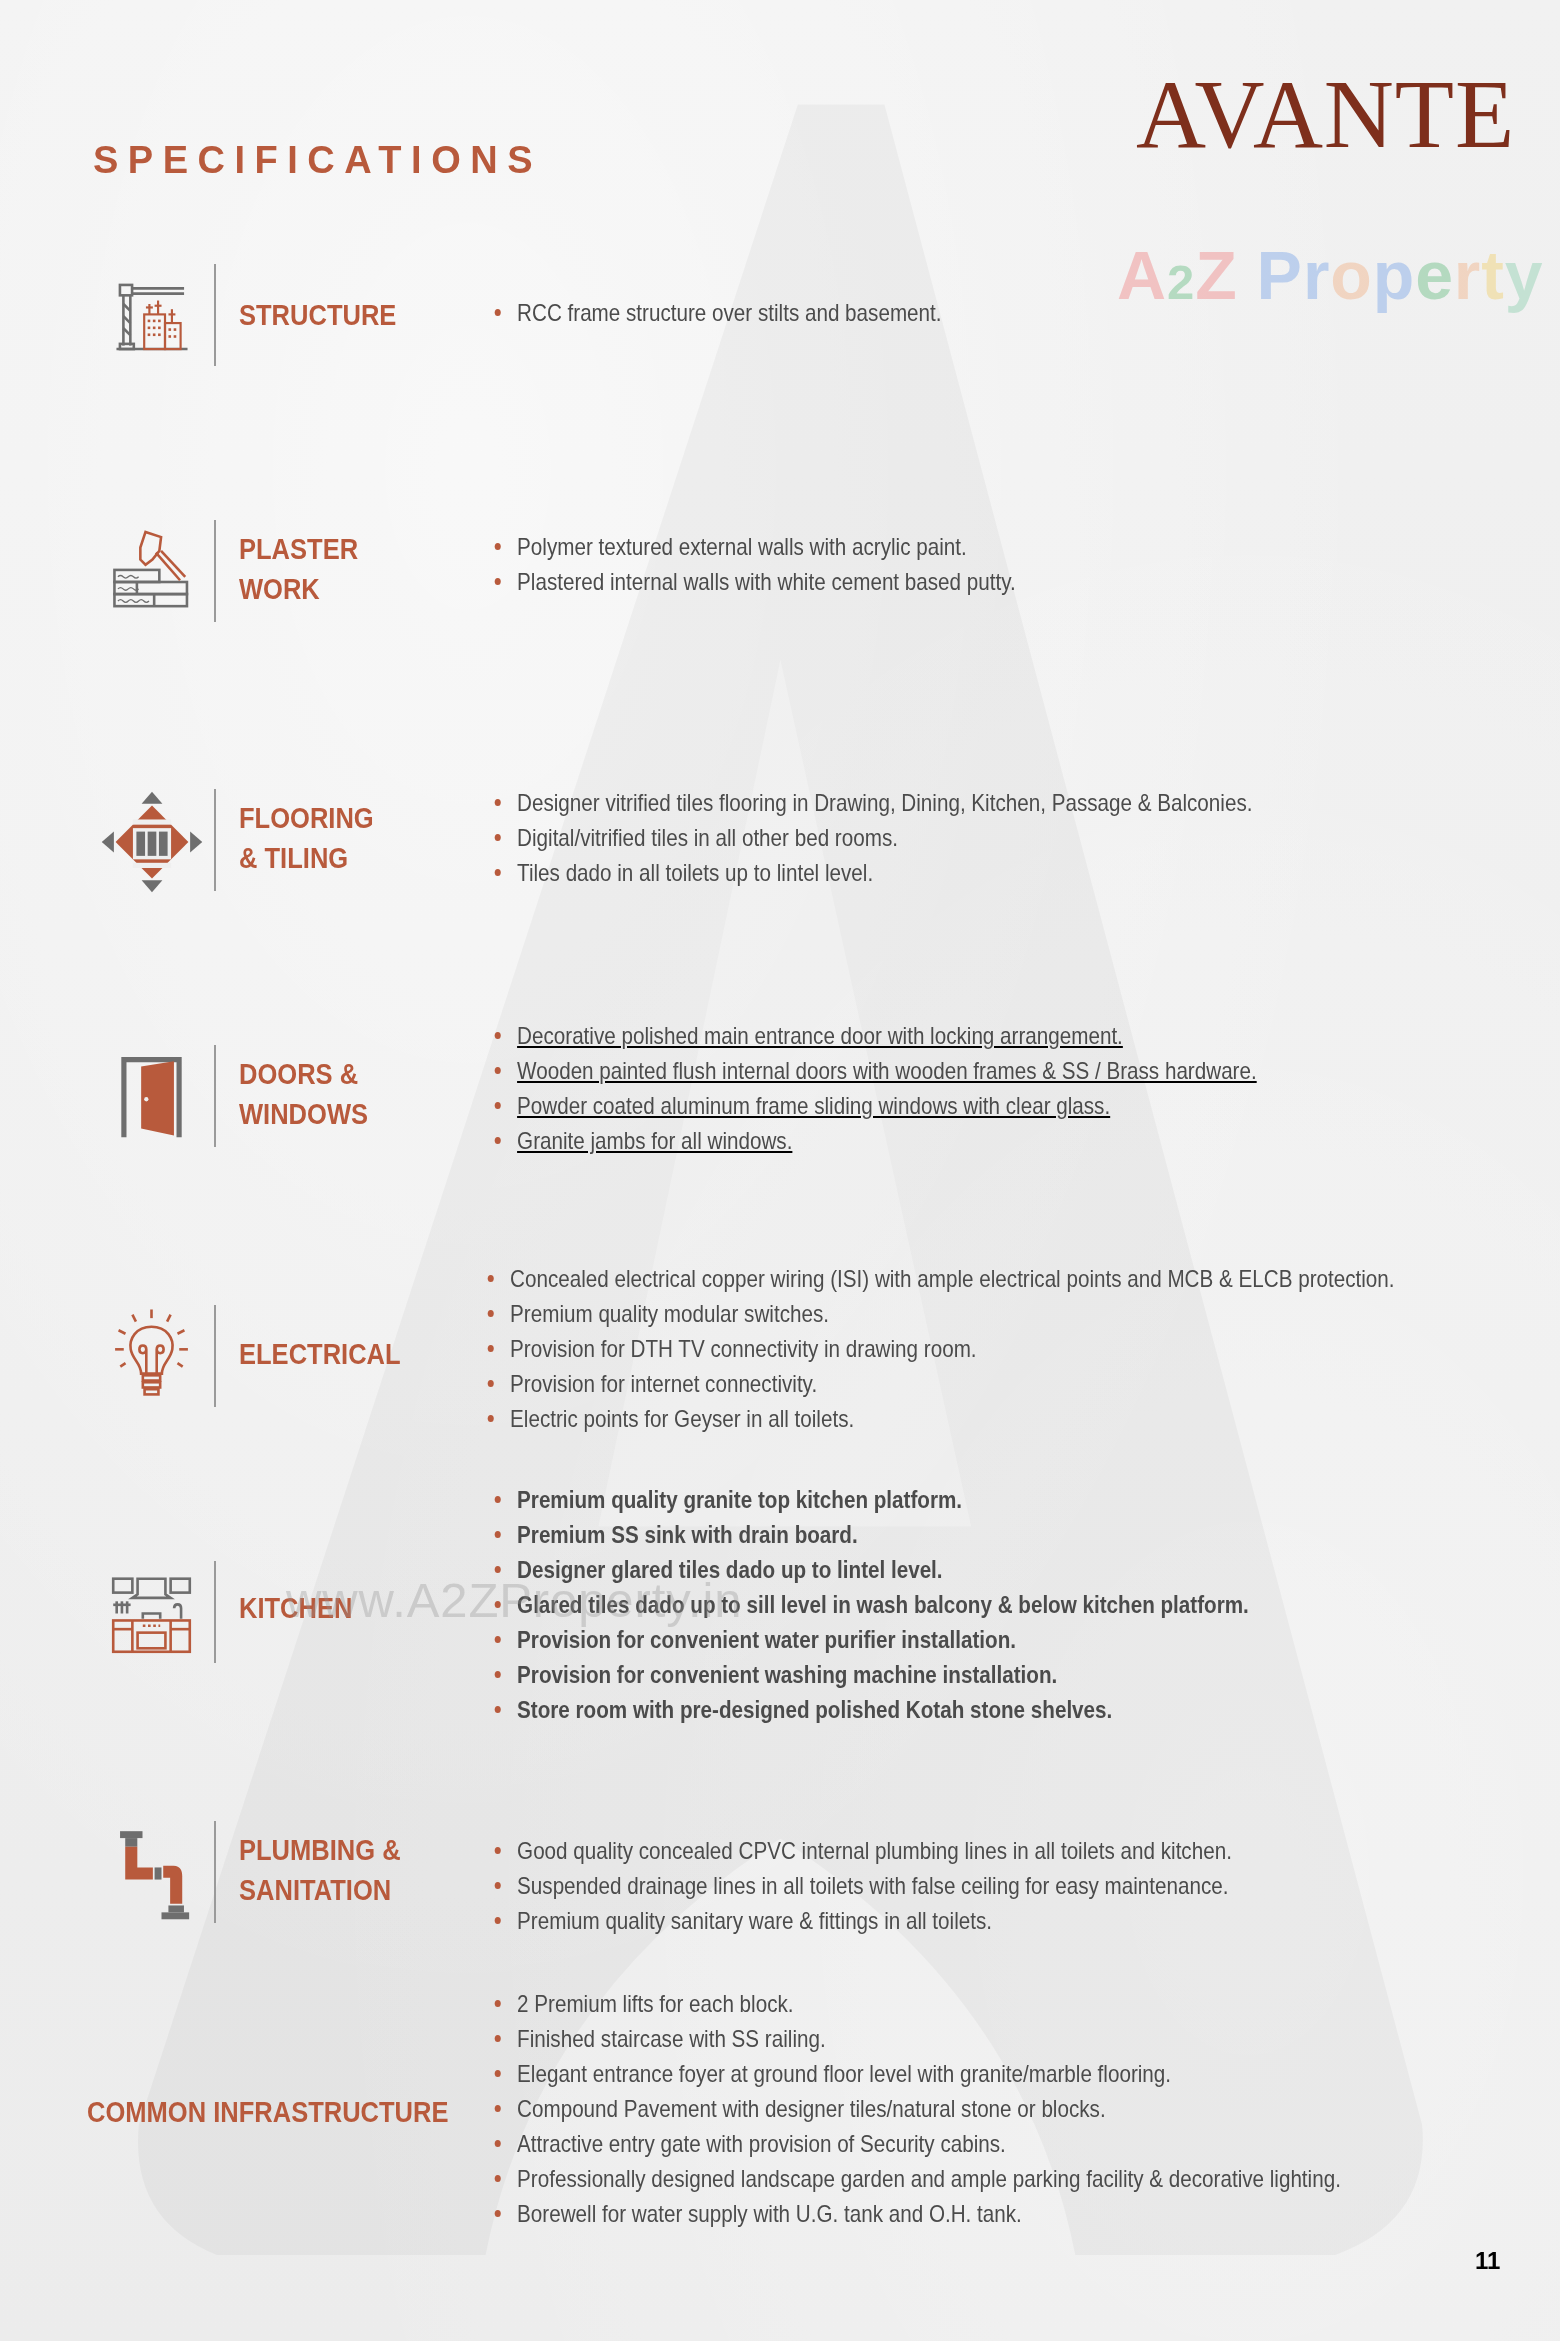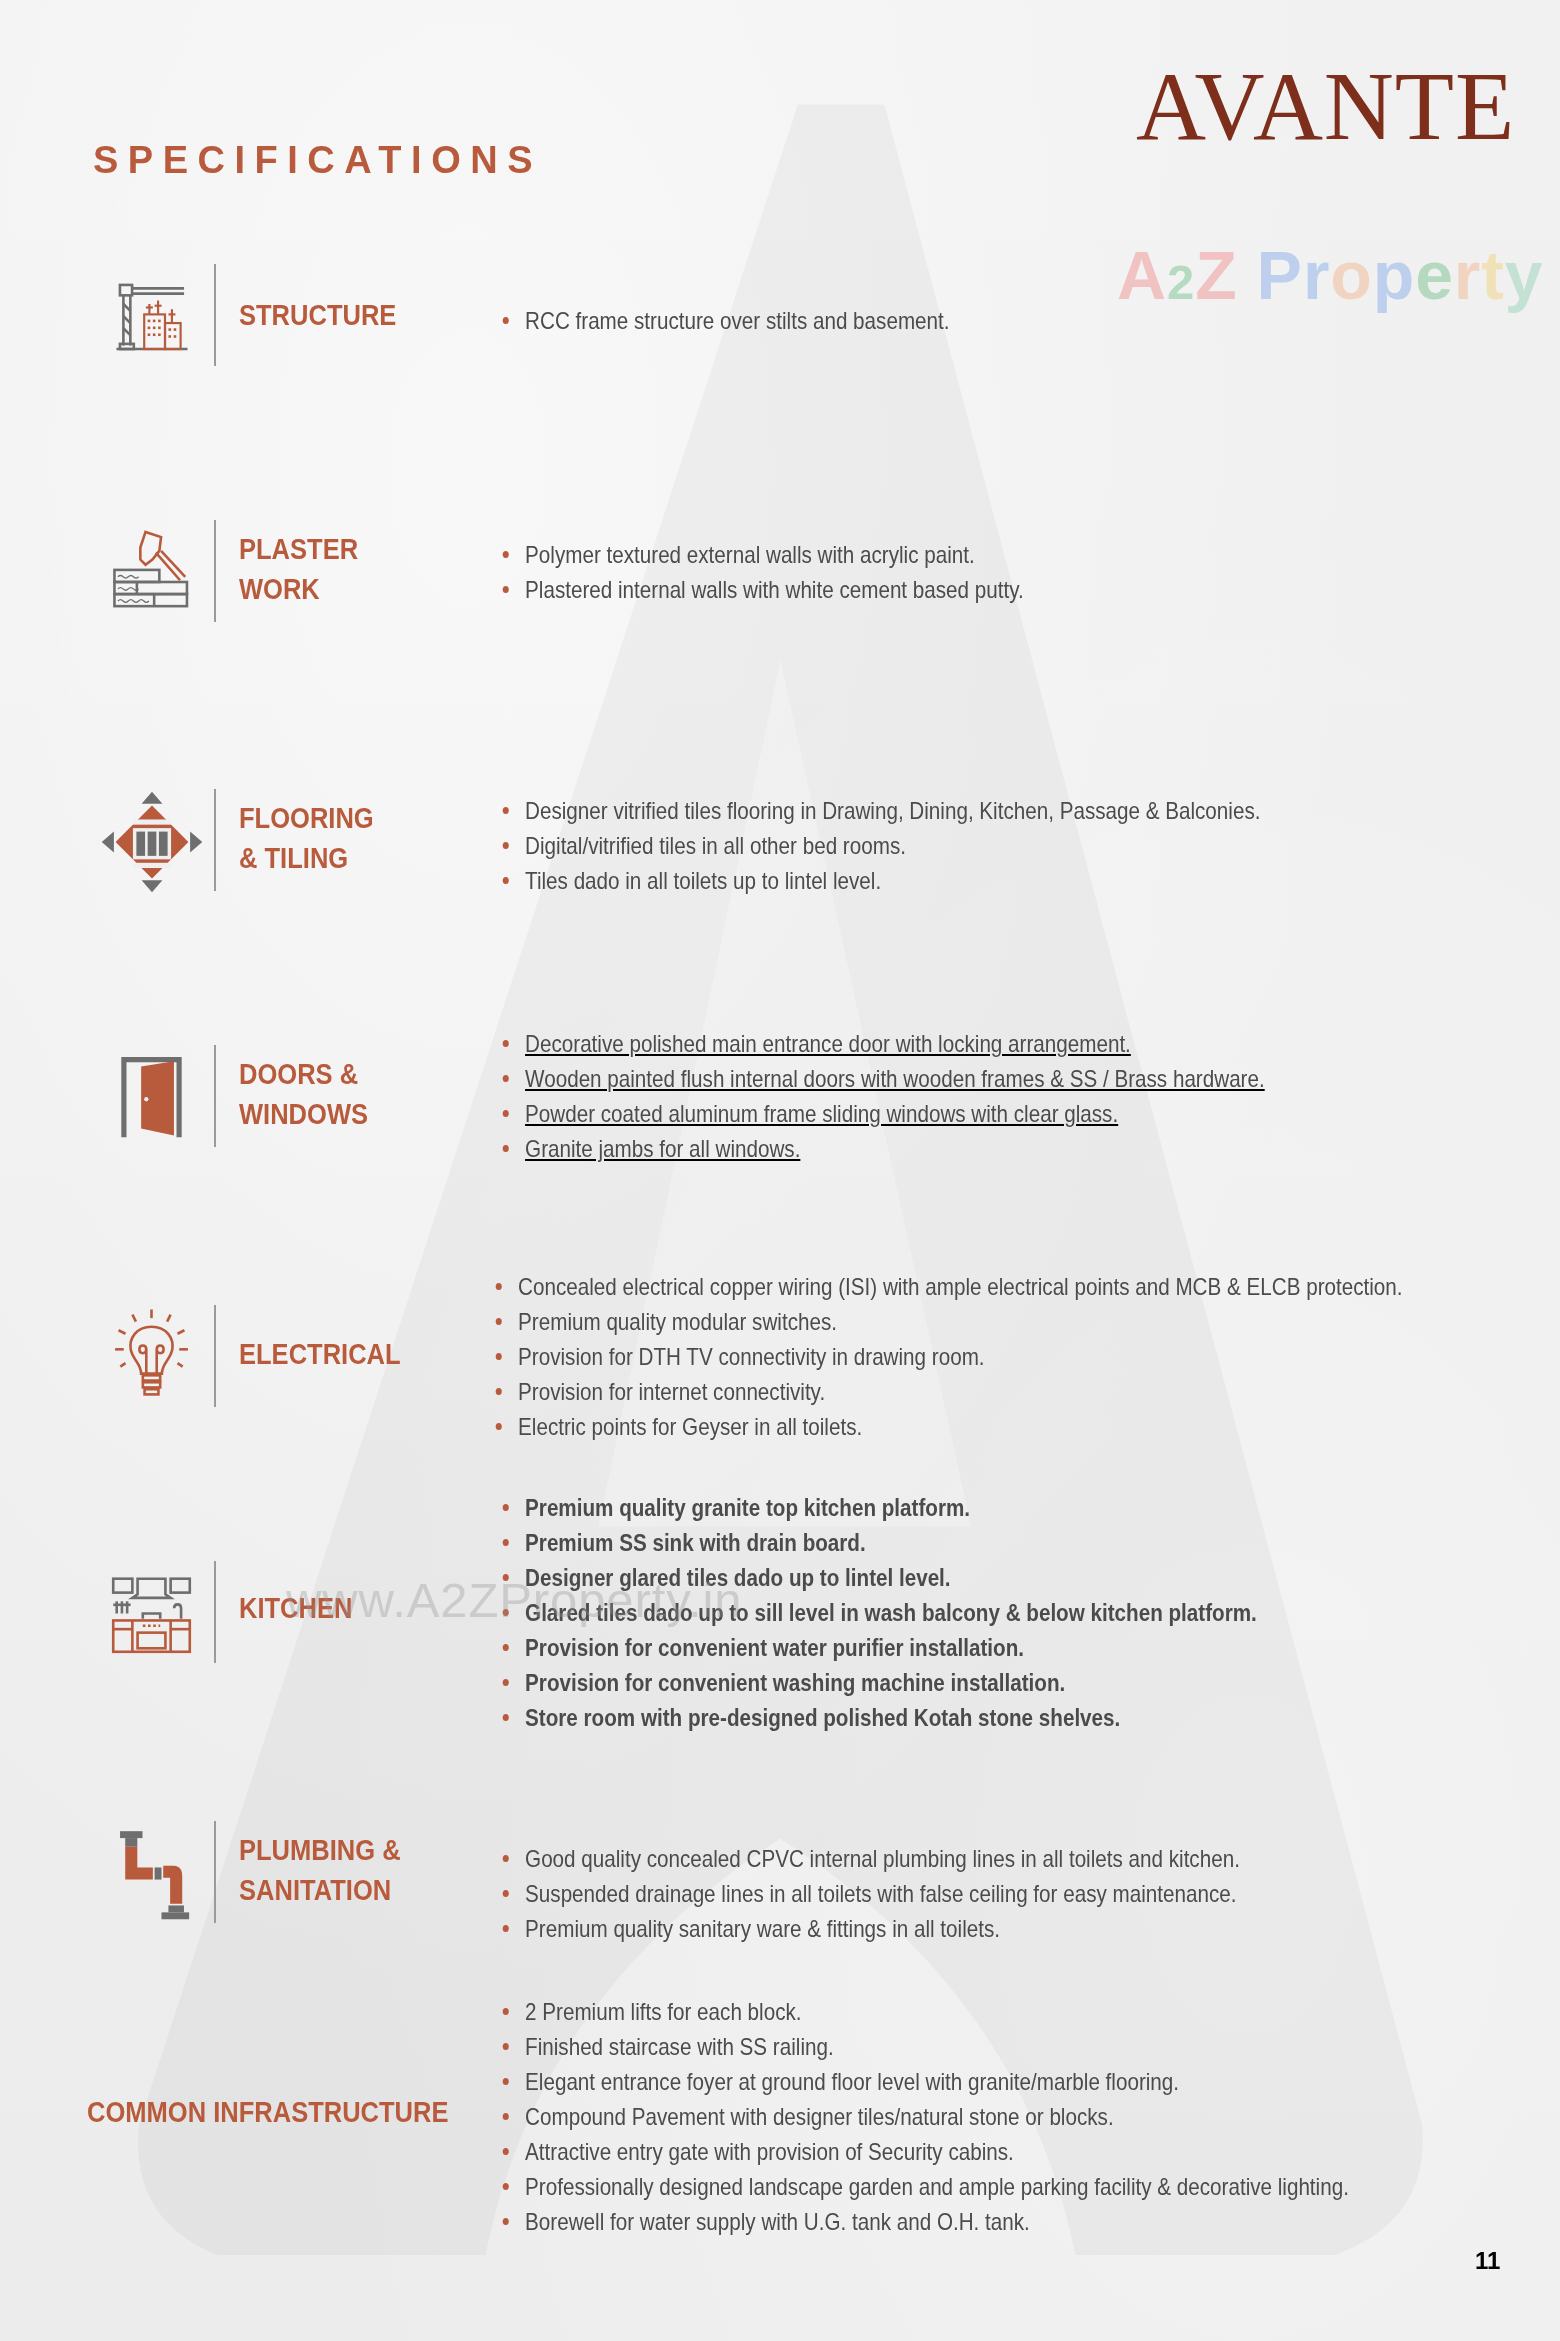--- a/index.html
+++ b/index.html
@@ -24,21 +24,21 @@
     .page-title {
       position: absolute; left: 93px; top: 139px;
       font-size: 38px; font-weight: bold; letter-spacing: 9.5px;
       color: #b85a3c;
     }
     .logo {
       position: absolute; left: 1136px; top: 56px; width: 364px; text-align: center;
       font-family: "Liberation Serif", serif; color: #7e2f1c; line-height: 1;
     }
     .logo .the { font-size: 73px; letter-spacing: 1.7px; }
-    .logo .avante { font-size: 97px; letter-spacing: 0.9px; margin-top: 2px; }
+    .logo .avante { font-size: 97px; letter-spacing: 0.9px; margin-top: 10px; }
     .watermark-brand {
       position: absolute; left: 1117px; top: 236px;
       font-size: 68px; font-weight: bold; letter-spacing: 0.9px; opacity: 0.45;
     }
     .watermark-brand span { display: inline-block; }
     .watermark-url {
       position: absolute; left: 286px; top: 1572px;
       font-size: 49px; color: rgba(150,150,150,0.35); letter-spacing: 0.9px;
     }
     .section { position: absolute; left: 0; width: 1560px; }
@@ -48,21 +48,21 @@
     }
     .divider {
       position: absolute; left: 214px; width: 1.7px; background: #9a9a9a;
     }
     .cat-label {
       position: absolute; left: 239px;
       font-size: 29px; font-weight: bold; color: #b85a3c; line-height: 40px;
       transform: scaleX(0.88); transform-origin: left center;
     }
     .bullets {
-      position: absolute; left: 493px; margin: 8px; padding: 0; list-style: none;
+      position: absolute; left: 493px; margin: 0; padding: 0; list-style: none;
     }
     .bullets li {
       position: relative; padding-left: 28px;
       font-size: 24px; line-height: 35px; color: #4b4b4b;
       white-space: nowrap;
       transform: scaleX(0.86); transform-origin: left center;
     }
     .bullets li::before {
       content: ""; position: absolute; left: 1.7px; top: 14px;
       width: 7px; height: 7px; border-radius: 50%; background: #b85a3c;

